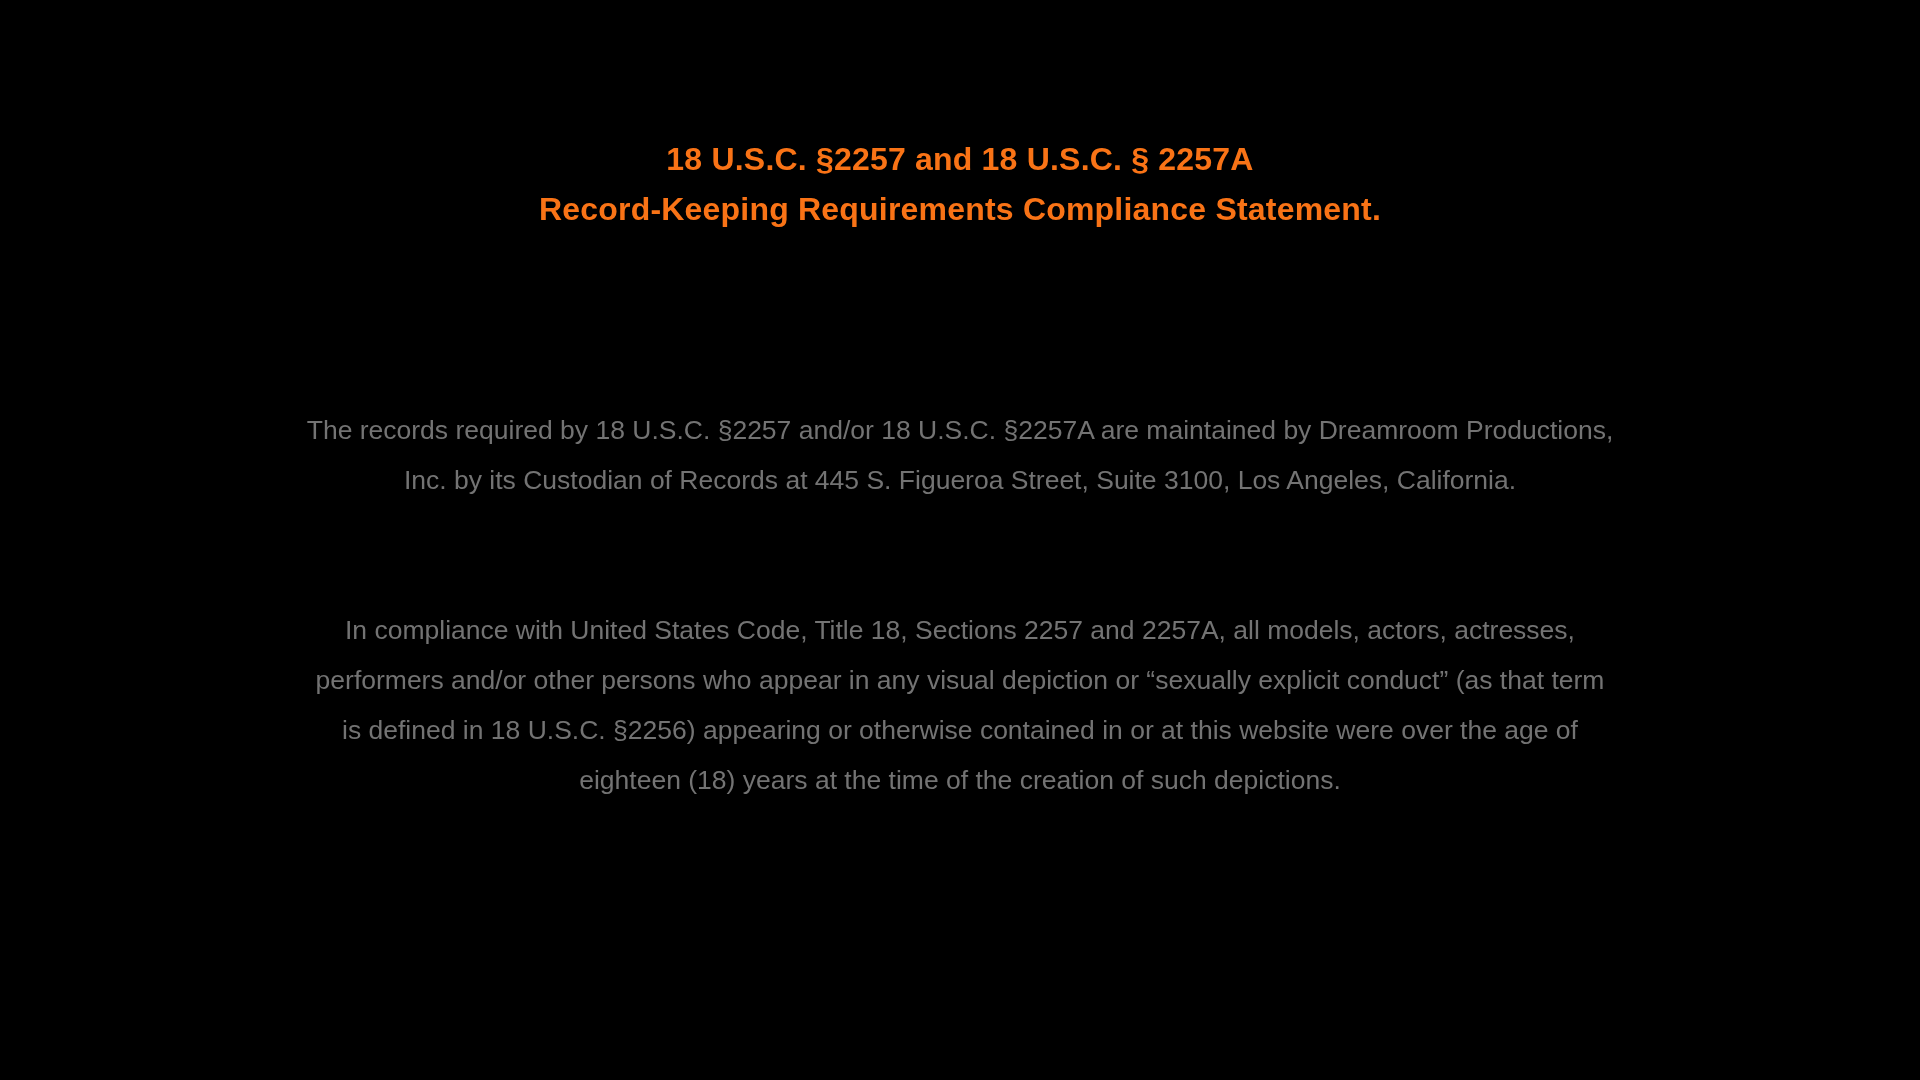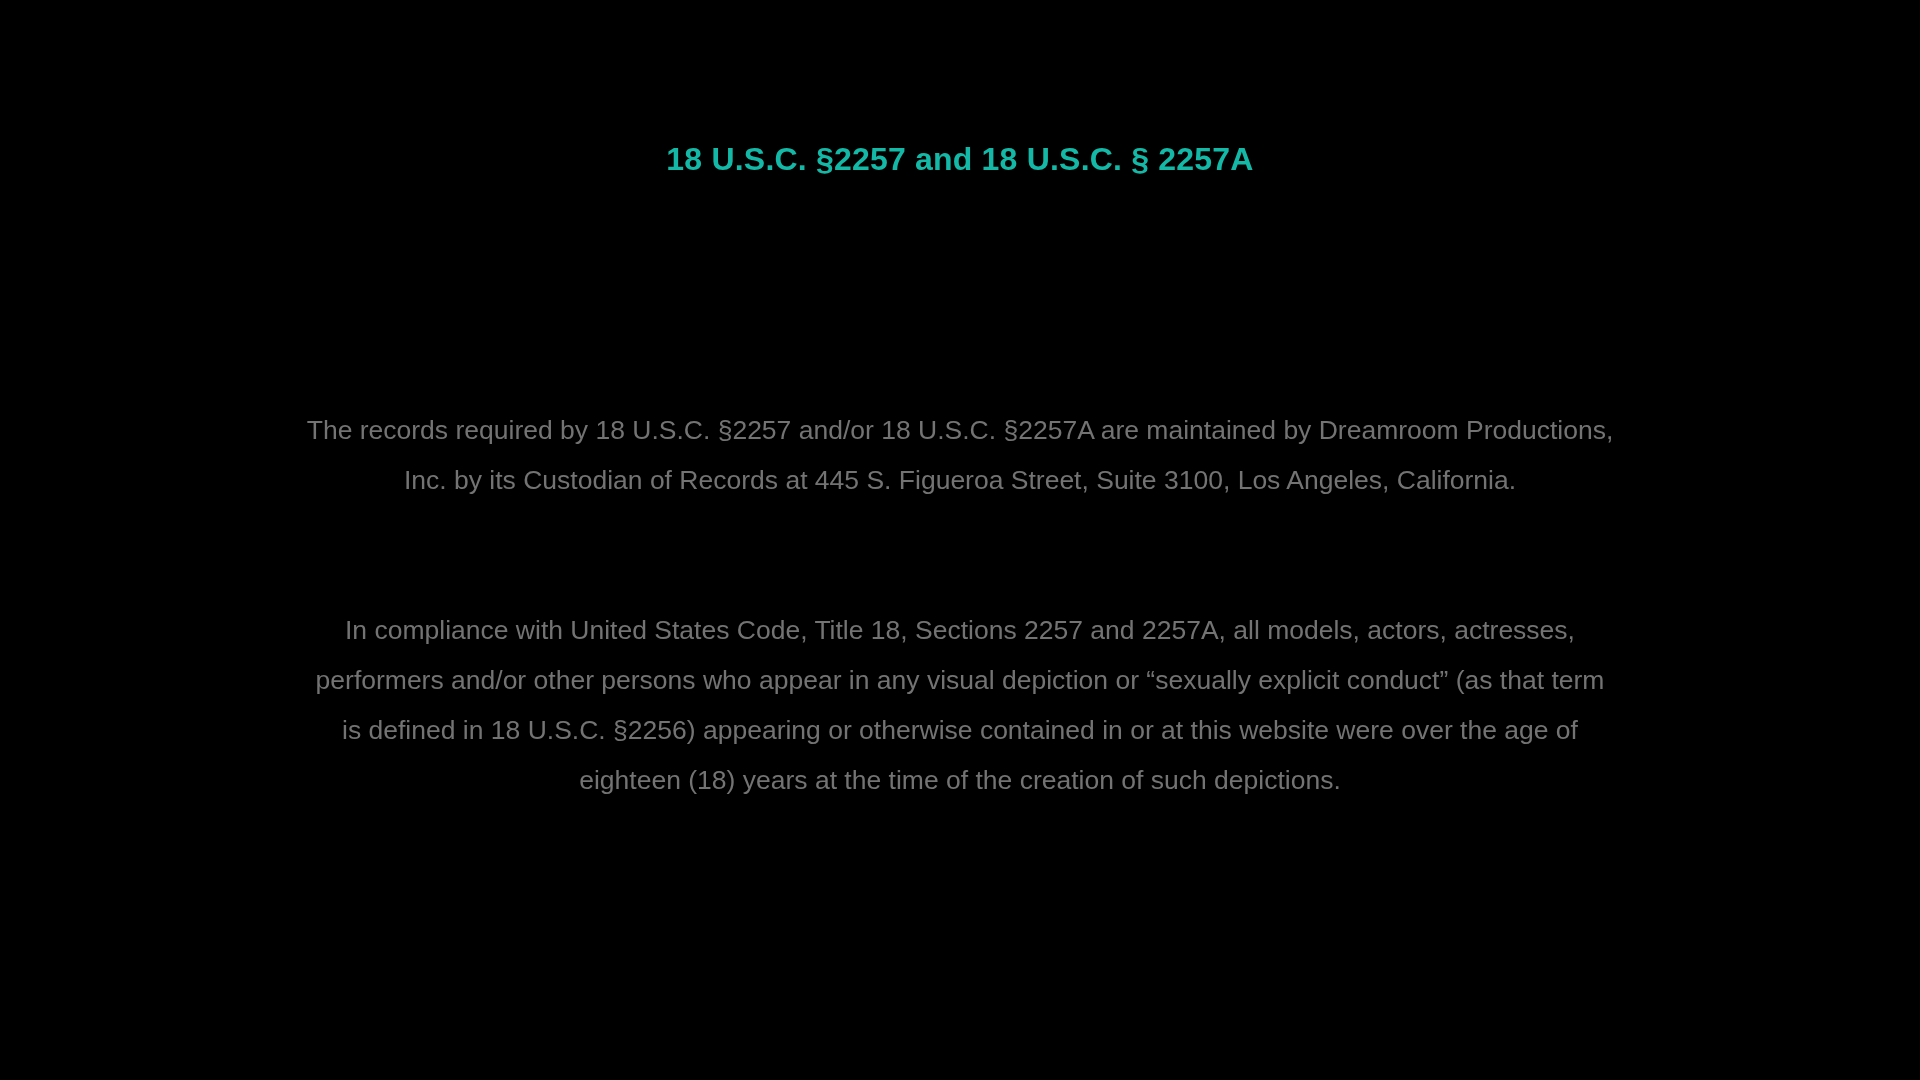--- a/index.html
+++ b/index.html
@@ -20,21 +20,21 @@
     background: #000000;
     position: relative;
     box-sizing: border-box;
   }
   .heading {
     position: absolute;
     top: 134px;
     left: 0;
     width: 1920px;
     text-align: center;
-    color: #14b8a6;
+    color: #f97316;
     font-weight: bold;
     font-size: 32px;
     line-height: 50px;
     letter-spacing: 0.2px;
   }
   .heading .line {
     display: block;
   }
   .body-block {
     position: absolute;
@@ -56,19 +56,20 @@
     top: 605px;
   }
 </style>
 </head>
 <body>
 
 <div class="page">
 
   <div class="heading">
     <span class="line">18 U.S.C. §2257 and 18 U.S.C. § 2257A</span>
+    <span class="line">Record-Keeping Requirements Compliance Statement.</span>
   </div>
 
   <div class="body-block para" id="para-1" style="top:405px;">The records required by 18 U.S.C. §2257 and/or 18 U.S.C. §2257A are maintained by Dreamroom Productions, Inc. by its Custodian of Records at 445 S. Figueroa Street, Suite 3100, Los Angeles, California.</div>
 
   <div class="body-block para" id="para-2" style="top:605px;">In compliance with United States Code, Title 18, Sections 2257 and 2257A, all models, actors, actresses, performers and/or other persons who appear in any visual depiction or “sexually explicit conduct” (as that term is defined in 18 U.S.C. §2256) appearing or otherwise contained in or at this website were over the age of eighteen (18) years at the time of the creation of such depictions.</div>
 
 </div>
 
 </body></html>

